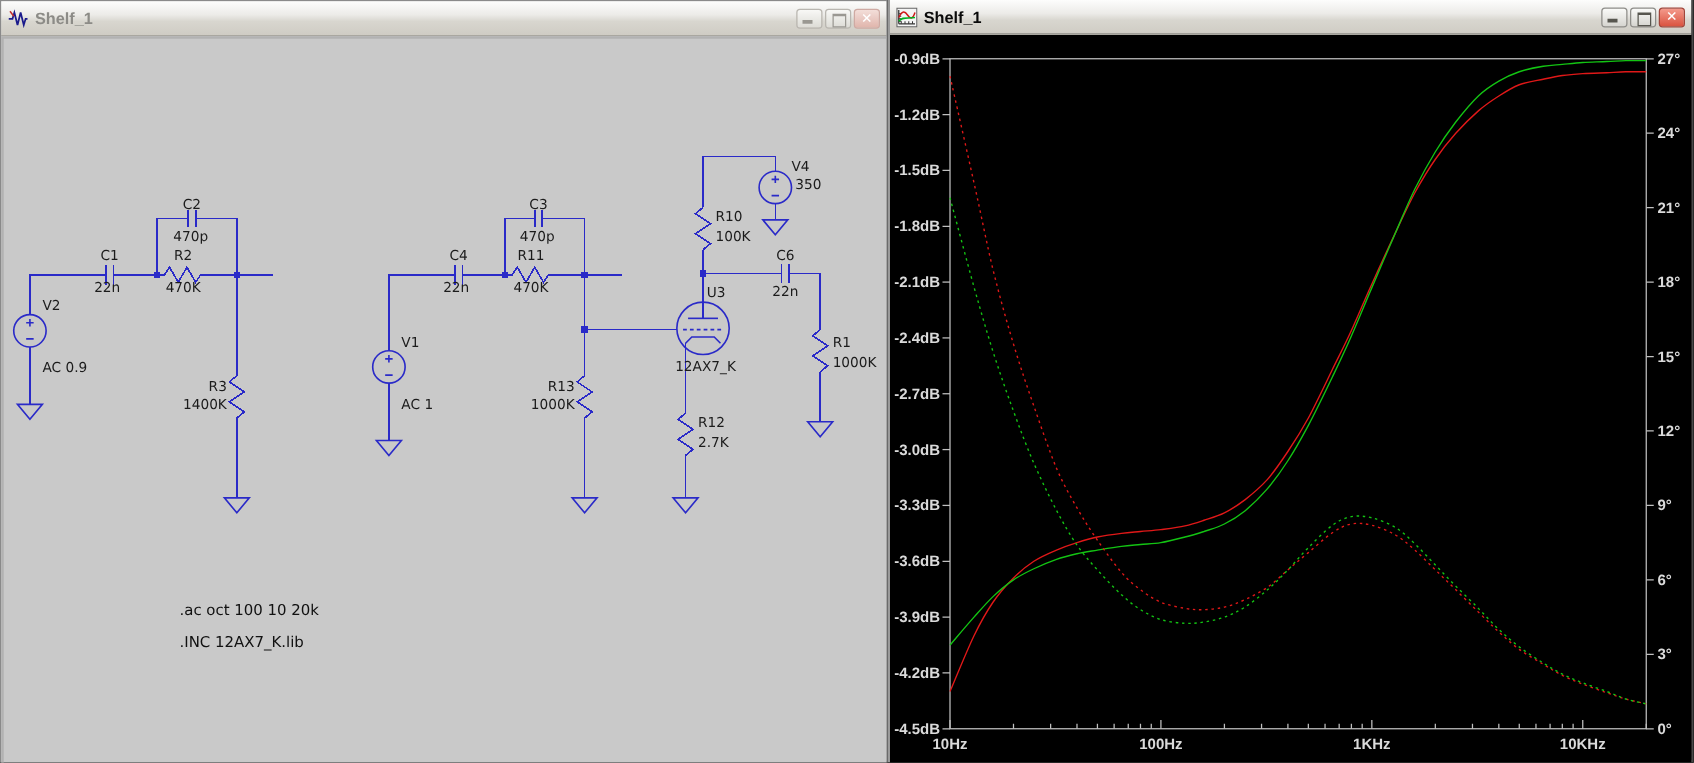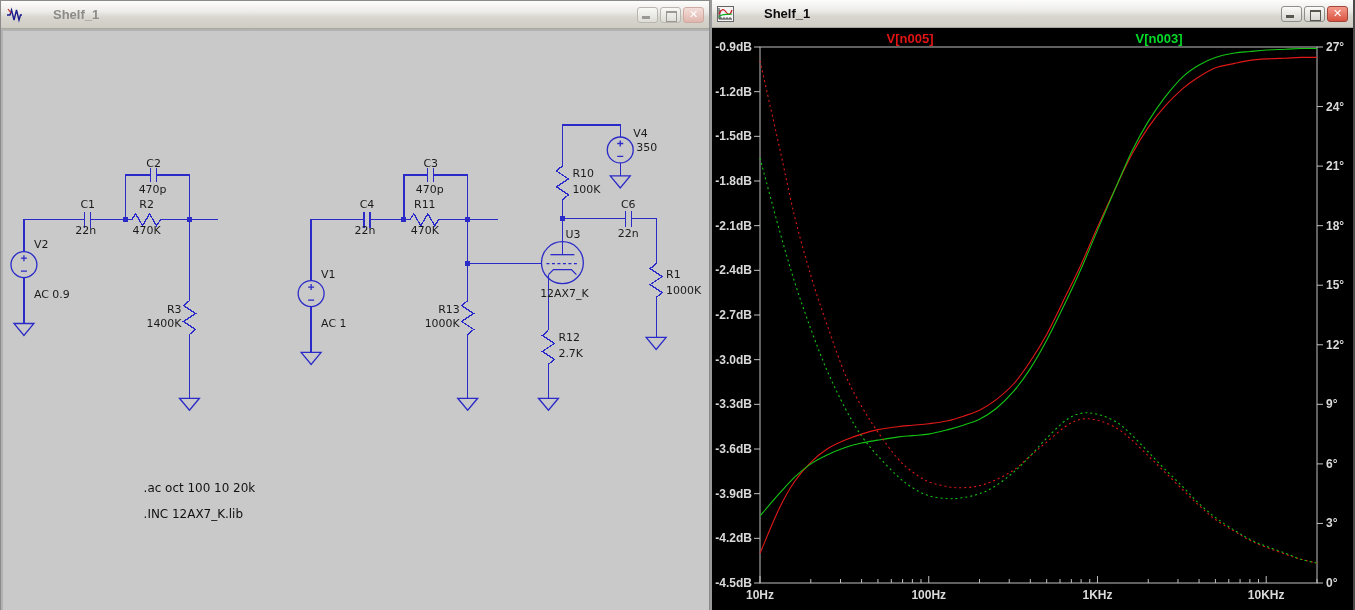--- a/index.html
+++ b/index.html
@@ -3,21 +3,21 @@
 <meta charset="utf-8">
 <style>
   html,body{margin:0;padding:0;background:#000;}
   body{width:1355px;height:610px;position:relative;overflow:hidden;
        font-family:"Liberation Sans",sans-serif;-webkit-font-smoothing:none;}
   .window{position:absolute;top:0;height:610px;box-sizing:border-box;}
   #win-left{left:0;width:710px;border:1px solid #8a8a8a;background:#c9c9c9;}
   #win-right{left:710px;width:645px;border-left:2px solid #9a9a9a;border-right:2px solid #4a4a4a;background:#000;}
   .titlebar{height:28px;display:flex;align-items:center;
             background:linear-gradient(to bottom,#fdfdfc 0%,#ecebe8 40%,#d8d6cf 60%,#cfccc4 100%);
-            border-bottom:1px solid #a9a7a0;box-sizing:border-box;gap:25px;}
+            border-bottom:1px solid #a9a7a0;box-sizing:border-box;}
   .titlebar .app-icon{width:17px;height:16px;margin:0 5px 0 5px;flex:0 0 auto;}
   .title-text{font-size:13px;font-weight:bold;flex:1 1 auto;white-space:nowrap;overflow:hidden;}
   #win-left .title-text{color:#8c8b87;}
   #win-right .title-text{color:#0a0a0a;}
   .winbtns{display:flex;gap:2px;margin-right:5px;flex:0 0 auto;}
   .wbtn{width:21px;height:16px;border-radius:3px;position:relative;box-sizing:border-box;}
   .inactive .wbtn{border:1px solid #b9b6b0;background:linear-gradient(#f8f8f6,#dddcd6);}
   .active-win .wbtn{border:1px solid #8e8d89;background:linear-gradient(#fafaf8,#d6d5d0);}
   .inactive .wbtn.close{border:1px solid #cfaaa3;background:linear-gradient(#f3ded9,#e0b5ac);}
   .active-win .wbtn.close{border:1px solid #a2453a;background:linear-gradient(#f49a8c,#da5340);}
@@ -210,24 +210,20 @@
       <span class="wbtn">
           <span class="glyph-max"></span>
         </span>
       <span class="wbtn close">
           <span class="glyph-x">✕</span>
         </span>
     </span>
   </div>
 
   <div class="content-right">
-    <div class="legend-row" id="legend-row">
-        <span class="legend-item" style="left: 198px; color: rgb(224, 20, 20);">V[n005]</span>
-        <span class="legend-item" style="left: 447px; color: rgb(0, 220, 40);">V[n003]</span>
-      </div>
     <svg id="plot-svg" width="641" height="578" viewBox="0 0 641 578">
         <rect x="0" y="0" width="641" height="578" fill="#000000"></rect>
         <rect x="48" y="19" width="557" height="536" fill="none" stroke="#c0c0c0" stroke-width="1"></rect>
         <g fill="#dadada" font-family="Liberation Sans, sans-serif" font-size="12" font-weight="bold">
           <text x="40" y="23" text-anchor="end">-0.9dB</text>
           <text x="40" y="67.66666666666666" text-anchor="end">-1.2dB</text>
           <text x="40" y="112.33333333333333" text-anchor="end">-1.5dB</text>
           <text x="40" y="157" text-anchor="end">-1.8dB</text>
           <text x="40" y="201.66666666666666" text-anchor="end">-2.1dB</text>
           <text x="40" y="246.33333333333334" text-anchor="end">-2.4dB</text>

